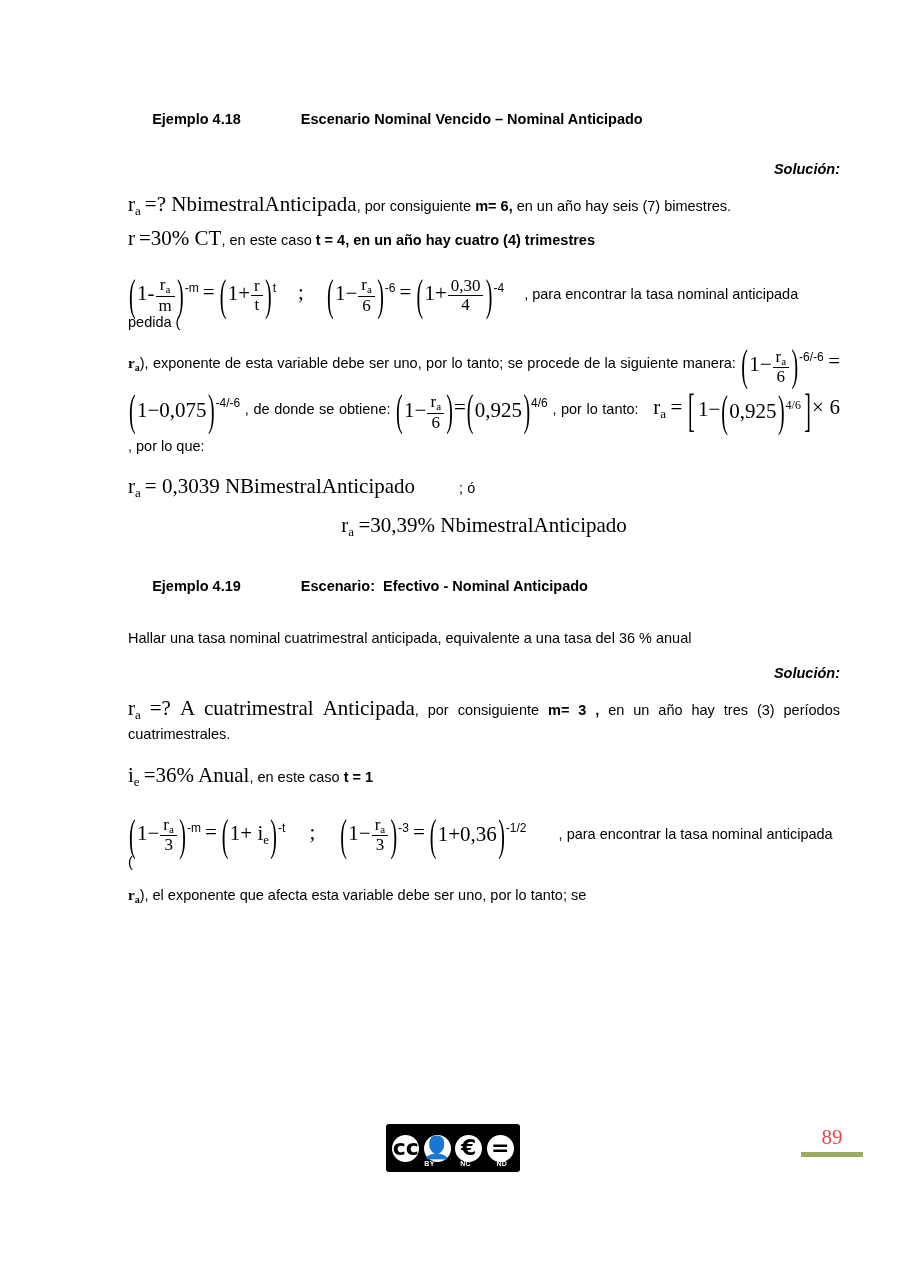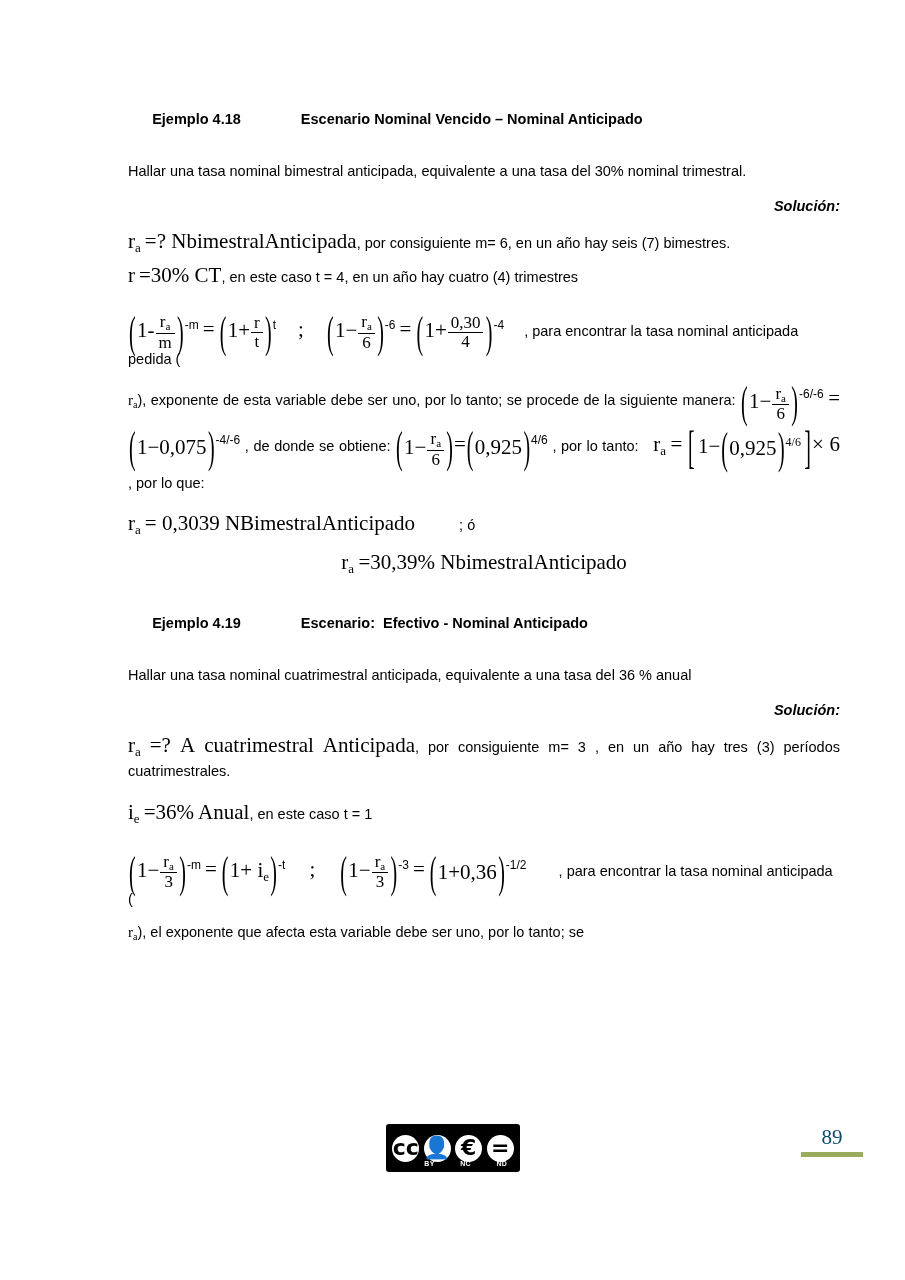--- a/index.html
+++ b/index.html
@@ -39,21 +39,21 @@
     margin: 0 0 16px 0;
     text-align: justify;
   }
   .sol {
     font-size: 14.5px;
     font-weight: bold;
     font-style: italic;
     margin: 0 0 12px 0;
     text-align: right;
   }
-  .bold { font-weight: normal; }
+  .bold { font-weight: bold; }
   
   .mathline {
     font-size: 14.5px;
     line-height: 1.5;
     margin: 0 0 8px 0;
     text-align: justify;
   }
   .mi {
     font-family: "Liberation Serif", serif;
     font-size: 21px;
@@ -189,40 +189,39 @@
   .page-num-box {
     position: absolute;
     right: 42px;
     top: 2px;
     width: 62px;
     text-align: center;
   }
   .page-num {
     font-family: "Liberation Serif", serif;
     font-size: 21px;
-    color: #0c4a6e;
+    color: #ef4444;
     line-height: 1.1;
   }
   .page-rule {
     height: 5px;
     background: #9aab5e;
     margin-top: 3px;
   }
 </style>
 </head>
 <body>
 
 <div class="page">
   <div class="content">
 
     <div class="ex-head">
       <span>Ejemplo 4.18</span><span class="tab"></span><span>Escenario Nominal Vencido – Nominal Anticipado</span>
     </div>
 
-    <p class="body">Hallar una tasa nominal bimestral anticipada, equivalente a una tasa del 30% nominal trimestral.</p>
 
     <div class="sol">Solución:</div>
 
     <div class="mathline" style="margin-bottom:2px;">
       <span class="mi"><span>r</span><span class="sub">a</span></span>
       <span class="mi">=? NbimestralAnticipada</span><span>, por consiguiente </span><span class="bold">m= 6,</span><span> en un año hay seis (7) bimestres.</span>
     </div>
 
     <div class="mathline" style="margin-bottom:10px;">
       <span class="mi">r</span>

